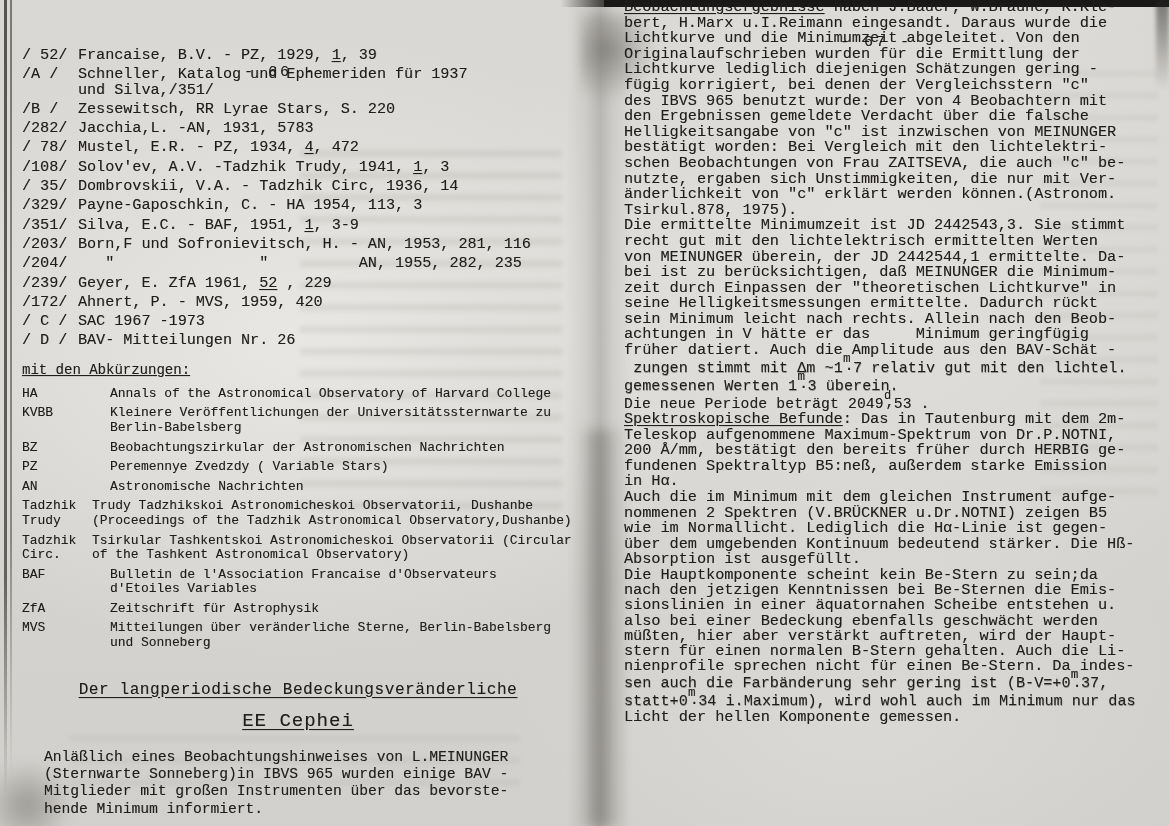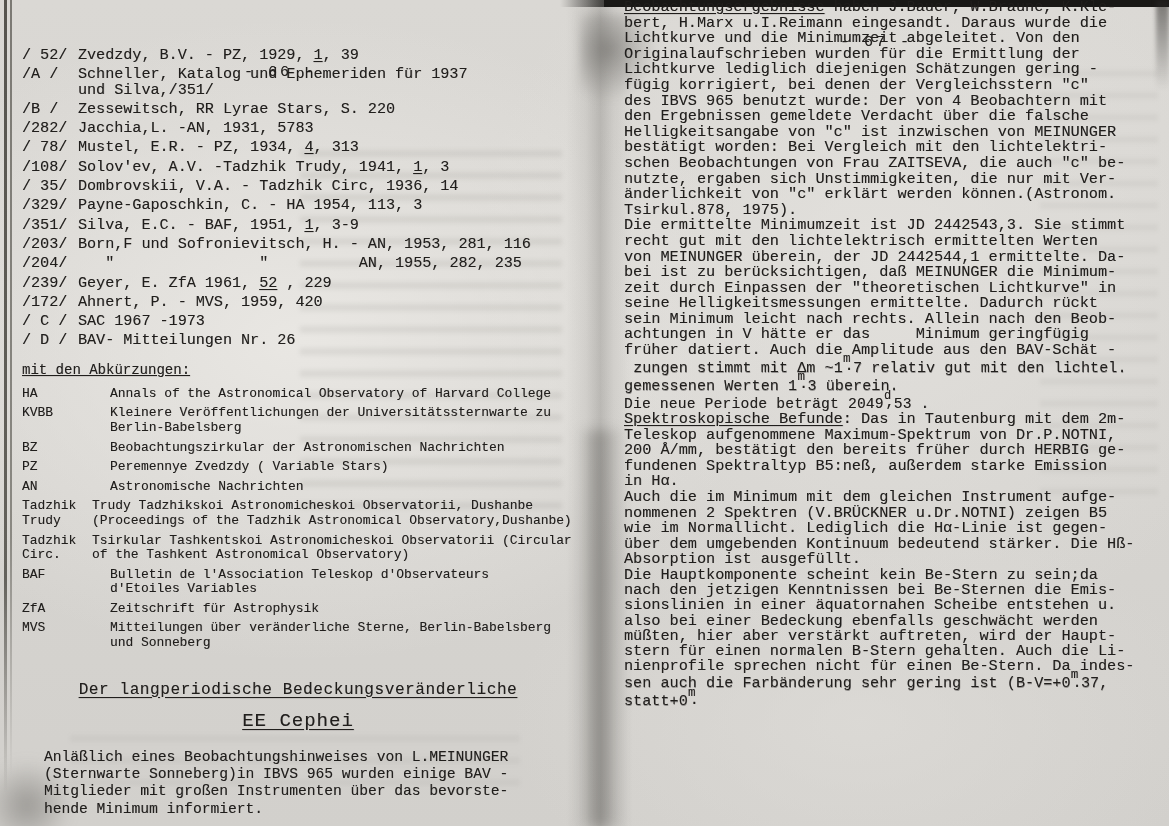--- a/index.html
+++ b/index.html
@@ -92,42 +92,42 @@
   <div class="bleed bleed-l2"></div>
   <div class="bleed bleed-r1"></div>
 
   <div class="page page-left">
     <div class="pnum">- 66 -</div>
 
     <div class="refs">
 
         <div class="ref-row">
           <span class="ref-code">/ 52/</span>
-          <span class="ref-text"><span>Zvedzdy, B.V. - PZ, 1929, </span><span class="u">1</span><span>, 39</span></span>
+          <span class="ref-text"><span>Francaise, B.V. - PZ, 1929, </span><span class="u">1</span><span>, 39</span></span>
         </div>
 
         <div class="ref-row">
           <span class="ref-code">/A /</span>
           <span class="ref-text"><span>Schneller, Katalog und Ephemeriden für 1937
 und Silva,/351/</span></span>
         </div>
 
         <div class="ref-row">
           <span class="ref-code">/B /</span>
           <span class="ref-text"><span>Zessewitsch, RR Lyrae Stars, S. 220</span></span>
         </div>
 
         <div class="ref-row">
           <span class="ref-code">/282/</span>
           <span class="ref-text"><span>Jacchia,L. -AN, 1931, 5783</span></span>
         </div>
 
         <div class="ref-row">
           <span class="ref-code">/ 78/</span>
-          <span class="ref-text"><span>Mustel, E.R. - PZ, 1934, </span><span class="u">4</span><span>, 313</span></span>
+          <span class="ref-text"><span>Mustel, E.R. - PZ, 1934, </span><span class="u">4</span><span>, 472</span></span>
         </div>
 
         <div class="ref-row">
           <span class="ref-code">/108/</span>
           <span class="ref-text"><span>Solov'ev, A.V. -Tadzhik Trudy, 1941, </span><span class="u">1</span><span>, 3</span></span>
         </div>
 
         <div class="ref-row">
           <span class="ref-code">/ 35/</span>
           <span class="ref-text"><span>Dombrovskii, V.A. - Tadzhik Circ, 1936, 14</span></span>
@@ -215,21 +215,21 @@
 
         <div class="abbr-row">
           <span class="abbr-term">Tadzhik
 Circ.</span>
           <span class="abbr-def">Tsirkular Tashkentskoi Astronomicheskoi Observatorii (Circular
 of the Tashkent Astronomical Observatory)</span>
         </div>
 
         <div class="abbr-row">
           <span class="abbr-term">BAF</span>
-          <span class="abbr-def">Bulletin de l'Association Teleskop d'Observateurs
+          <span class="abbr-def">Bulletin de l'Association Francaise d'Observateurs
 d'Etoiles Variables</span>
         </div>
 
         <div class="abbr-row">
           <span class="abbr-term">ZfA</span>
           <span class="abbr-def">Zeitschrift für Astrophysik</span>
         </div>
 
         <div class="abbr-row">
           <span class="abbr-term">MVS</span>
@@ -290,16 +290,17 @@
 über dem umgebenden Kontinuum bedeutend stärker. Die Hß-
 Absorption ist ausgefüllt.</span></p>
     <p class="p6"><span>Die Hauptkomponente scheint kein Be-Stern zu sein;da
 nach den jetzigen Kenntnissen bei Be-Sternen die Emis-
 sionslinien in einer äquatornahen Scheibe entstehen u.
 also bei einer Bedeckung ebenfalls geschwächt werden
 müßten, hier aber verstärkt auftreten, wird der Haupt-
 stern für einen normalen B-Stern gehalten. Auch die Li-
 nienprofile sprechen nicht für einen Be-Stern. Da indes-
 sen auch die Farbänderung sehr gering ist (B-V=+0</span><span class="stack"><span class="st-top">m</span><span class="st-bot">.</span></span><span>37,
-statt+0</span><span class="stack"><span class="st-top">m</span><span class="st-bot">.</span></span></p>
+statt+0</span><span class="stack"><span class="st-top">m</span><span class="st-bot">.</span></span><span>34 i.Maximum), wird wohl auch im Minimum nur das
+Licht der hellen Komponente gemessen.</span></p>
   </div>
 
 </div>
 
 </body></html>

